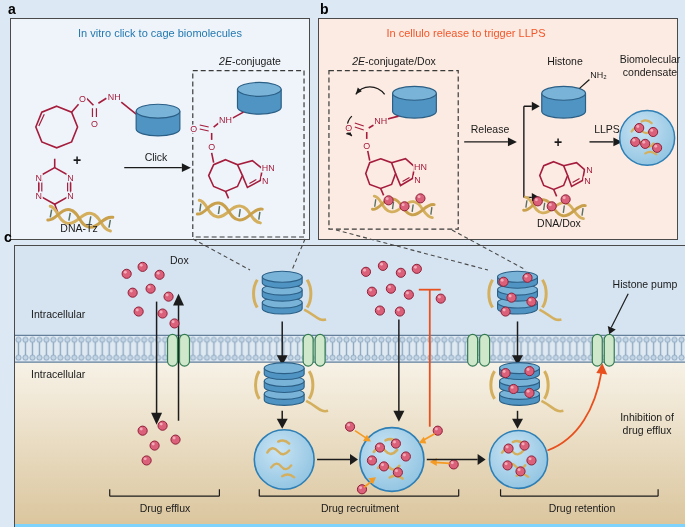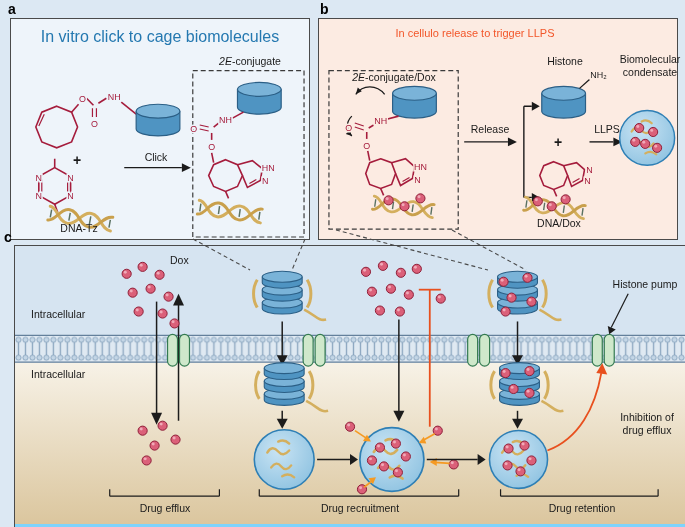--- a/index.html
+++ b/index.html
@@ -8,21 +8,21 @@
   #figure{position:absolute;inset:0}
   .panel{position:absolute;border:1px solid #4a4a4a}
   .panel-a{left:10px;top:18px;width:300px;height:222px;background:#eef4fa}
   .panel-b{left:318px;top:18px;width:360px;height:222px;background:#fcebe2}
   .panel-c{left:14px;top:245px;width:681px;height:298px;background:#7dd3fc}
   .panel svg{position:absolute;left:0;top:0;display:block}
   .lbl{position:absolute;font-size:10.5px;color:#1a1a1a;line-height:1.2;white-space:nowrap}
   .lbl.wrap{white-space:normal}
   .center{text-align:center}
   .panel-letter{position:absolute;font-weight:bold;font-size:14px;color:#000;z-index:6}
-  .title-a{color:#2478b0;font-size:16px}
+  .title-a{color:#2478b0;font-size:11px}
   .title-b{color:#f2562a;font-size:11px}
   .plus{font-size:14px;font-weight:bold}
   text{font-family:"Liberation Sans","DejaVu Sans",sans-serif}
   .atom{font-size:9px;fill:#a51c3c;paint-order:stroke;stroke:#eef4fa;stroke-width:3px}
   .atom-b{font-size:9px;fill:#a51c3c;paint-order:stroke;stroke:#fcebe2;stroke-width:3px}
   .atom-dark{font-size:9px;fill:#1a1a1a;paint-order:stroke;stroke:#fcebe2;stroke-width:3px}
   #connector-overlay{position:absolute;inset:0;z-index:5;pointer-events:none}
 </style>
 </head>
 <body>
@@ -207,22 +207,22 @@
         <polygon points="296,119.5 296,128.5 305,124" fill="#1a1a1a"></polygon>
       </g>
 
       <use href="#def-condensate" transform="translate(330,120) scale(0.92)"></use>
       <use href="#def-dox" x="322" y="110"></use>
       <use href="#def-dox" x="336" y="114"></use>
       <use href="#def-dox" x="328" y="126"></use>
       <use href="#def-dox" x="340" y="130"></use>
       <use href="#def-dox" x="318" y="124"></use>
     </svg>
-    <div class="lbl center title-b" style="left:9px;top:8px;width:294px">In cellulo release to trigger LLPS</div>
-    <div class="lbl center" style="left:10px;top:52px;width:130px"><i>2E</i><span>-conjugate/Dox</span></div>
+    <div class="lbl center title-b" style="left:0;top:8px;width:294px">In cellulo release to trigger LLPS</div>
+    <div class="lbl center" style="left:10px;top:36px;width:130px"><i>2E</i><span>-conjugate/Dox</span></div>
     <div class="lbl center" style="left:140px;top:104px;width:62px">Release</div>
     <div class="lbl center" style="left:208px;top:36px;width:76px">Histone</div>
     <div class="lbl center plus" style="left:224px;top:115px;width:30px">+</div>
     <div class="lbl center" style="left:198px;top:198px;width:84px">DNA/Dox</div>
     <div class="lbl center" style="left:262px;top:104px;width:52px">LLPS</div>
     <div class="lbl center wrap" style="left:292px;top:34px;width:78px"><span>Biomolecular</span><br><span>condensate</span></div>
   </div>
 
   <div class="panel panel-c">
     <svg viewBox="0 0 681 280" width="679" height="278" preserveAspectRatio="none">

